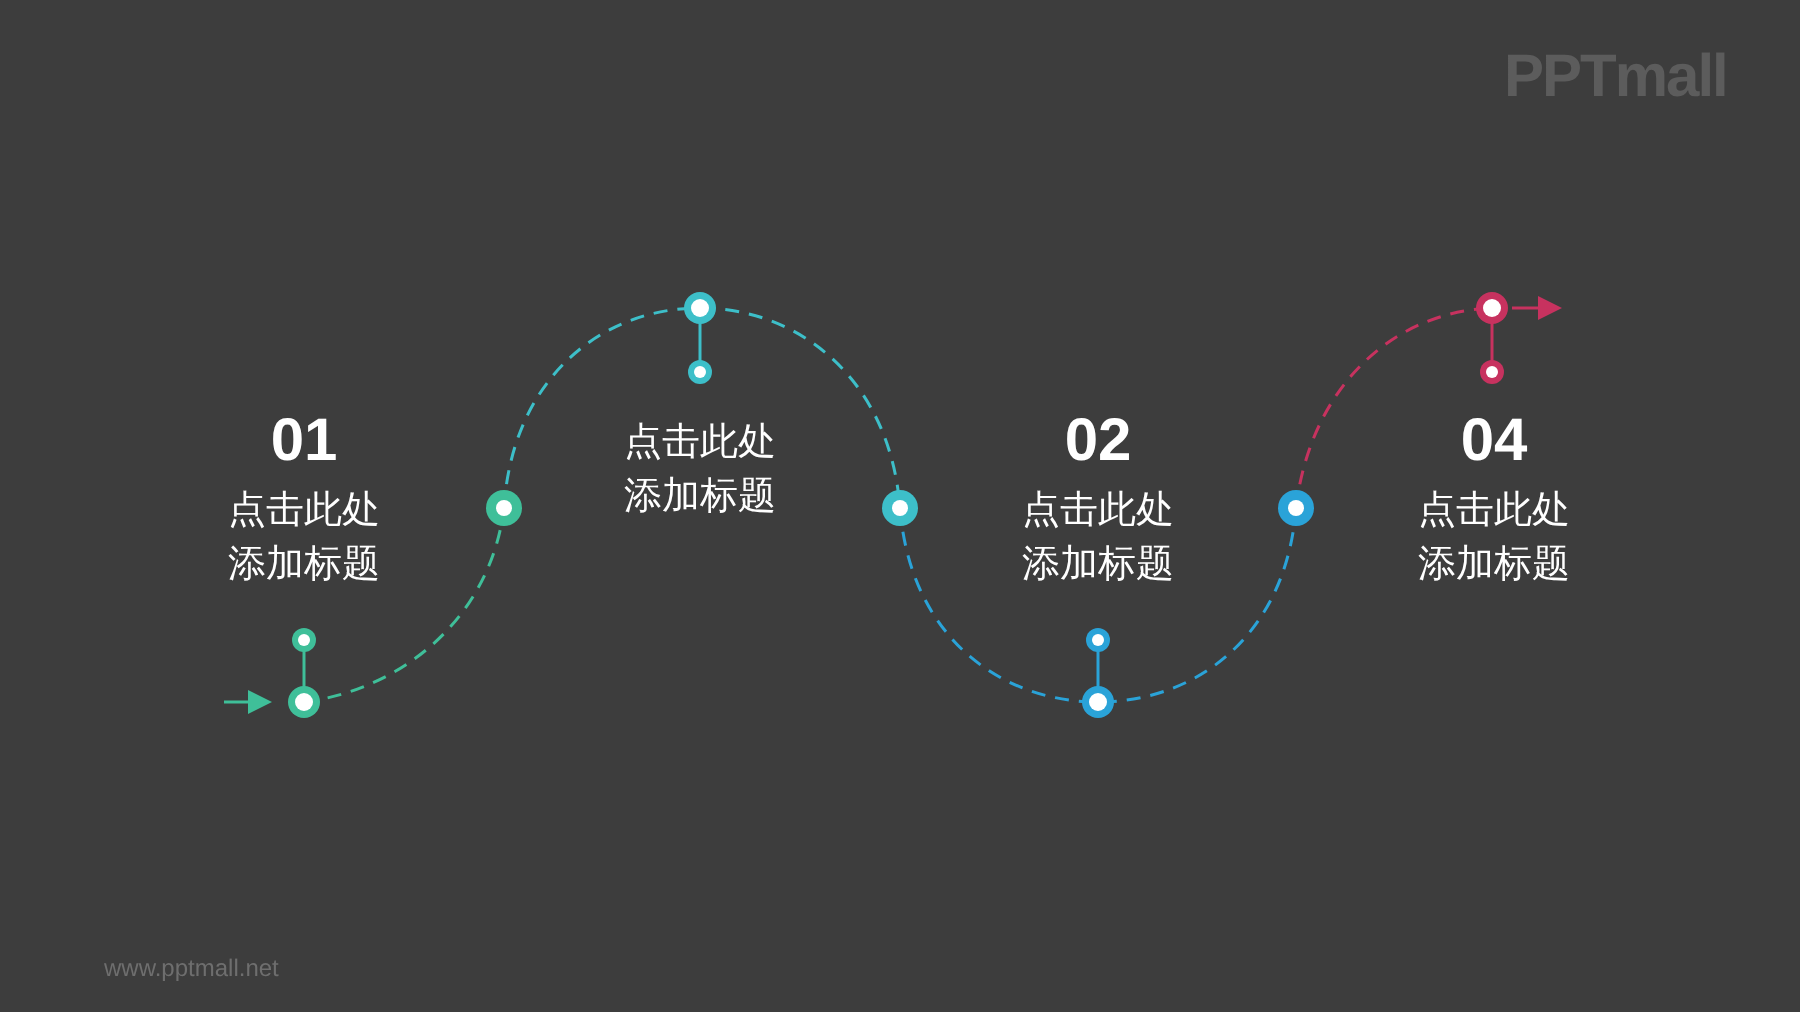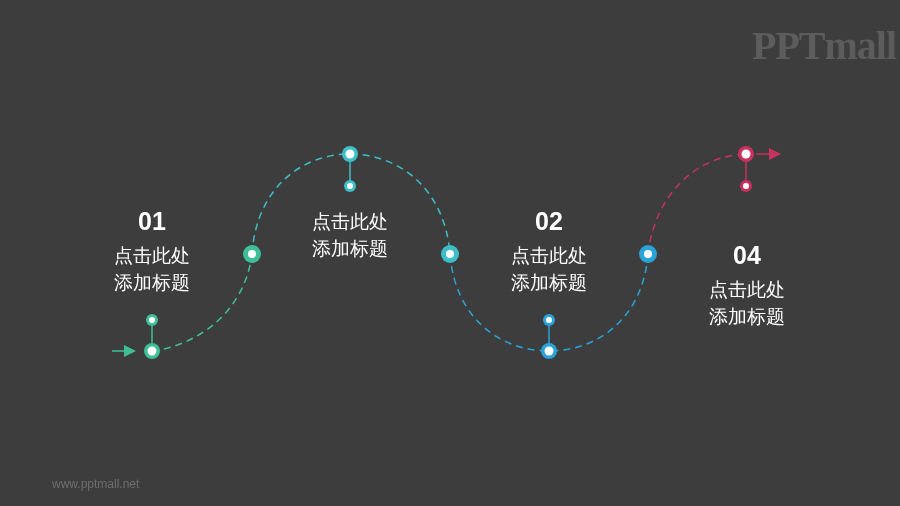--- a/index.html
+++ b/index.html
@@ -1,24 +1,24 @@
 <!DOCTYPE html>
 <html><head>
 <meta charset="utf-8">
 <style>
   html, body { margin:0; padding:0; }
   body { width:900px; height:506px; background:#3d3d3d; position:relative; overflow:hidden;
          font-family:"DejaVu Sans", "Liberation Sans", sans-serif; }
-  .logo { position:absolute; left:752px; top:22px; font-family:Liberation Serif, serif;
-          font-size:40px; font-weight:bold; color:#5c5c5c; letter-spacing:-1px; }
+  .logo { position:absolute; left:752px; top:22px; font-family:Liberation Sans, sans-serif;
+          font-size:30px; font-weight:bold; color:#5c5c5c; letter-spacing:-1px; }
   .footer { position:absolute; left:52px; top:477px; font-family:Liberation Sans, sans-serif;
             font-size:12px; color:#6e6e6e; }
   svg.path { position:absolute; left:0; top:0; }
   .step { position:absolute; width:120px; text-align:center; color:#ffffff; }
-  .step .num { font-family:"Liberation Sans", sans-serif; font-weight:bold; font-size:25px; line-height:34px;text-align:center; }
+  .step .num { font-family:"Liberation Sans", sans-serif; font-weight:bold; font-size:30px; line-height:34px;text-align:center; }
   .step .title { font-weight:normal; font-size:19px; line-height:27px; margin-top:4px; }
 </style>
 </head>
 <body>
 
 <div class="logo">PPTmall</div>
 
 <svg class="path" width="900" height="506">
   <defs>
     <marker id="arrG" markerWidth="8" markerHeight="8" refX="6" refY="4" orient="auto">
@@ -78,19 +78,19 @@
 </div>
 <div class="step" style="left:290px; top:204px;">
   <div class="title">点击此处</div>
   <div class="title" style="margin-top:0">添加标题</div>
 </div>
 <div class="step" style="left:489px; top:204px;">
   <div class="num">02</div>
   <div class="title">点击此处</div>
   <div class="title" style="margin-top:0">添加标题</div>
 </div>
-<div class="step" style="left:687px; top:204px;margin-top:34px;">
+<div class="step" style="left:687px; top:204px;">
   <div class="num">04</div>
   <div class="title">点击此处</div>
   <div class="title" style="margin-top:0">添加标题</div>
 </div>
 
 <div class="footer">www.pptmall.net</div>
 
 </body></html>

